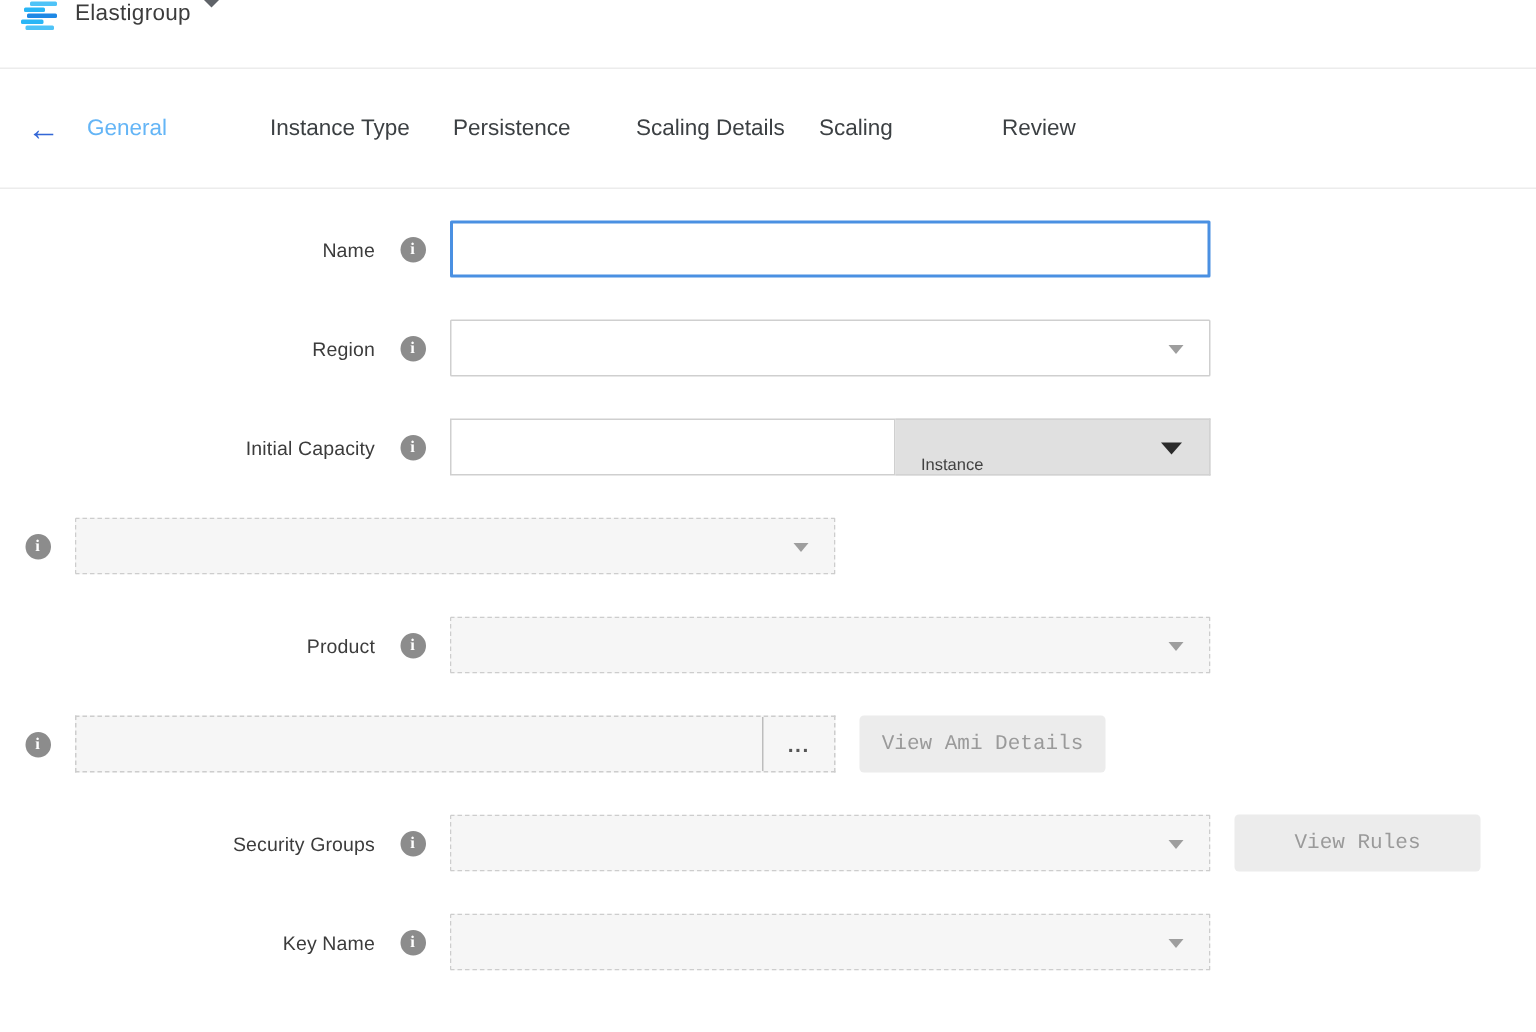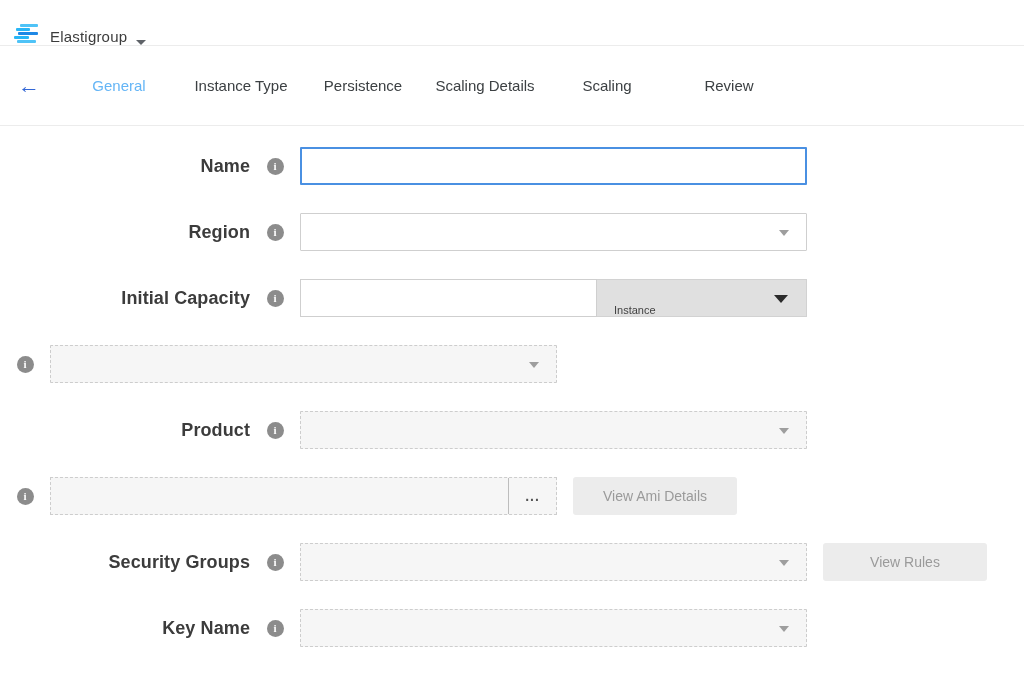--- a/index.html
+++ b/index.html
@@ -1,44 +1,44 @@
 <!DOCTYPE html>
 <html><head>
 <meta charset="utf-8">
 <style>
   * { margin: 0; padding: 0; box-sizing: border-box; }
   html, body { width: 1024px; height: 688px; background: #fff; overflow: hidden;
     font-family: "Liberation Sans", sans-serif; }
 
   
-  .topbar { height: 46px; display: flex; align-items: flex-end; padding-left: 14px;
+  .topbar { height: 46px; display: flex; align-items: flex-start; padding-left: 14px;
     border-bottom: 1px solid #ececec; background: #fff; }
   .logo { width: 26px; height: 22px; position: relative; margin-right: 10px; }
   .logo span { position: absolute; height: 3px; border-radius: 1px; }
   .logo .b1 { left: 6px;  top: 1px;  width: 18px; background: #4fc3f7; }
   .logo .b2 { left: 2px;  top: 5px;  width: 14px; background: #29b6f6; }
   .logo .b3 { left: 4px;  top: 9px;  width: 20px; background: #1e88e5; }
   .logo .b4 { left: 0px;  top: 13px; width: 15px; background: #29b6f6; }
   .logo .b5 { left: 3px;  top: 17px; width: 19px; background: #4fc3f7; }
   .brand { font-size: 15px; color: #3c3c3c; letter-spacing: .2px; }
   .brand-caret { width: 0; height: 0; margin-left: 9px; border-left: 5px solid transparent;
     border-right: 5px solid transparent; border-top: 5px solid #5f6368; }
 
   
   .tabbar { height: 80px; display: flex; align-items: center; border-bottom: 1px solid #ececec;
     background: #fff; }
   .back-cell { width: 58px; display: flex; justify-content: center; }
   .back-arrow { font-size: 22px; color: #3367d6; line-height: 1; cursor: pointer; }
-  .tab { width: 122px; text-align: center; font-size: 15px; color: #3c4043; cursor: pointer; }
+  .tab { width: 122px; font-size: 15px; color: #3c4043; cursor: pointer; }
   .tab.active { color: #64b5f6; }
 
   
   .form { padding-top: 21px; }
   .row { display: flex; align-items: center; margin-bottom: 28px; }
-  .row-label { width: 250px; text-align: right; font-size: 18px; font-weight: bold;
+  .row-label { width: 250px; text-align: right; font-size: 13px; font-weight: normal;
     color: #3c3c3c; letter-spacing: .1px; }
   .info-wrap { width: 50px; display: flex; justify-content: center; }
   .info-icon { width: 17px; height: 17px; border-radius: 50%; background: #8c8c8c;
     color: #fff; font-size: 11px; font-weight: bold; display: flex; align-items: center;
     justify-content: center; font-family: "Liberation Serif", serif; cursor: pointer; }
   .field-area { width: 507px; display: flex; }
 
   .text-input { width: 100%; height: 38px; border: 1px solid #c9c9c9; background: #fff;
     outline: none; font-size: 14px; padding: 0 12px; color: #333; border-radius: 1px; }
   .text-input.focused { border: 2px solid #4a90e2; }
@@ -61,21 +61,21 @@
 
   .image-field { display: flex; width: 100%; height: 38px; border: 1px dashed #cdcdcd;
     background: #f6f6f6; }
   .image-input { flex: 1; }
   .ellipsis-btn { width: 48px; border-left: 1px solid #bdbdbd; display: flex;
     align-items: center; justify-content: center; font-size: 14px; font-weight: bold;
     color: #555; letter-spacing: 1px; cursor: pointer; }
 
   .side-btn { margin-left: 16px; width: 164px; height: 38px; background: #ececec;
     border: none; border-radius: 3px; font-size: 14px; color: #9a9a9a;
-    font-family: Liberation Sans, sans-serif; cursor: default; }
+    font-family: Liberation Mono, monospace; cursor: default; }
 </style>
 </head>
 <body>
 
 <div class="topbar">
   <div class="logo">
     <span class="b1"></span>
       <span class="b2"></span>
       <span class="b3"></span>
     <span class="b4"></span>

